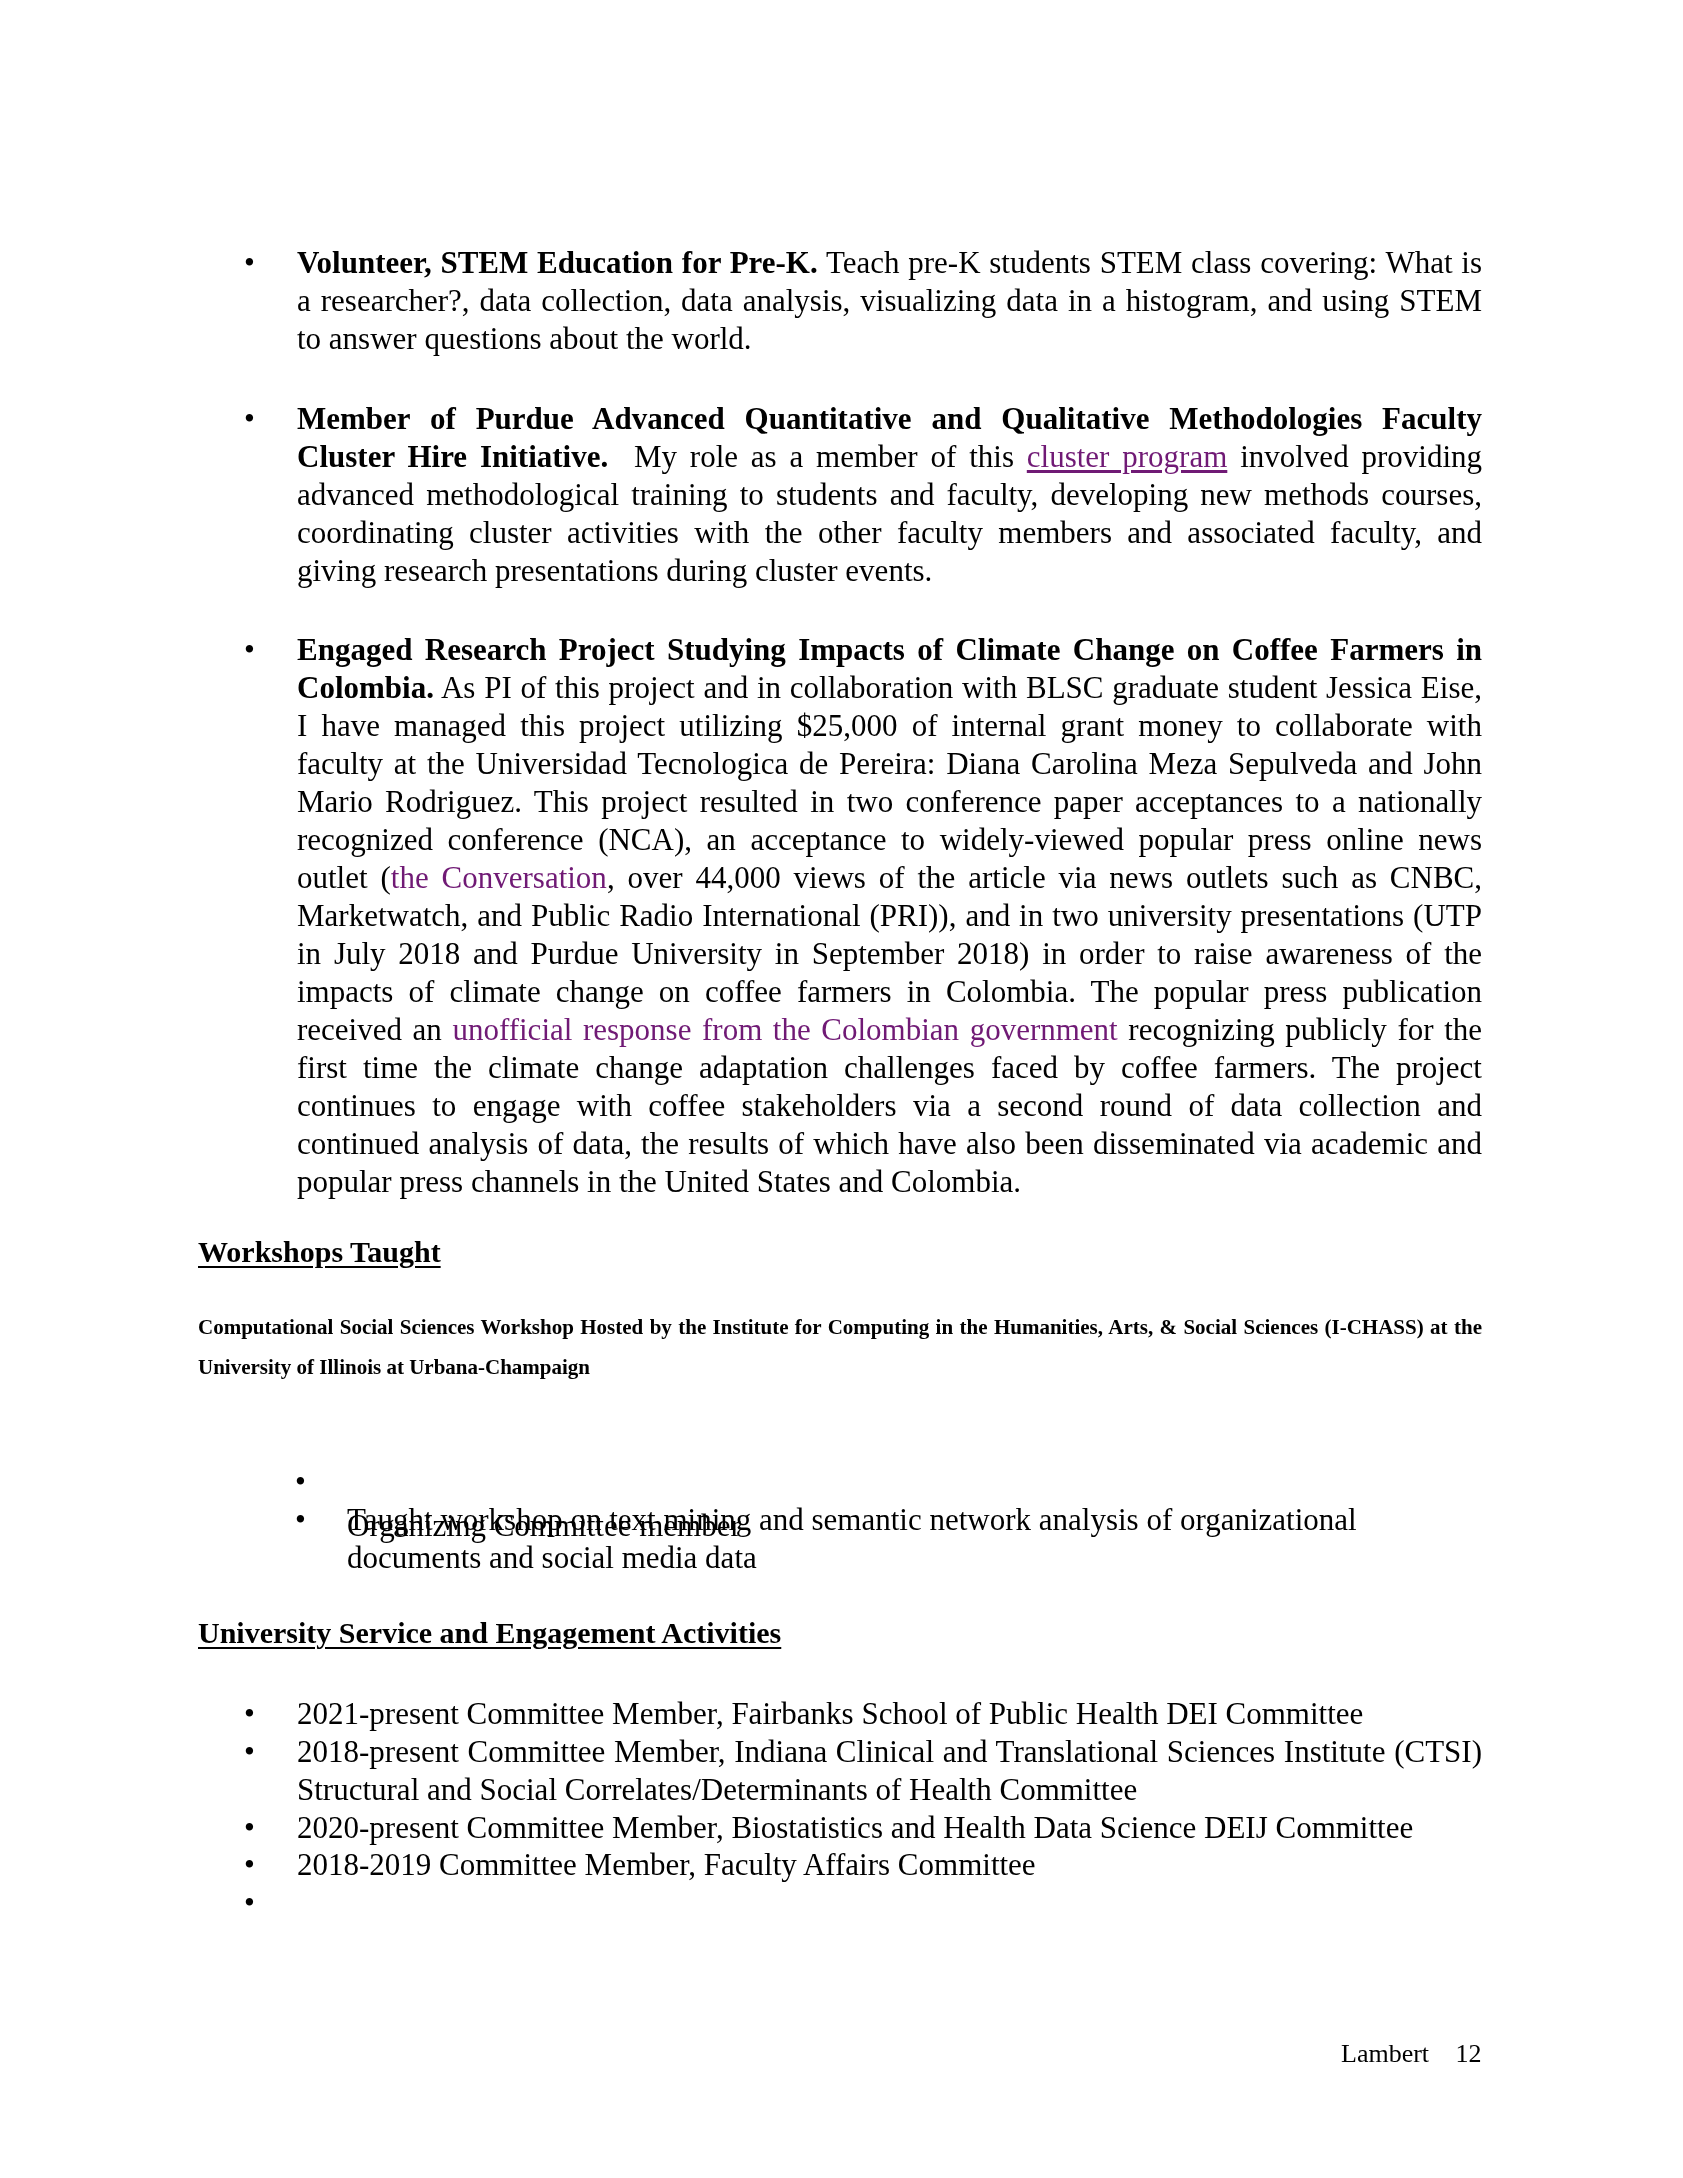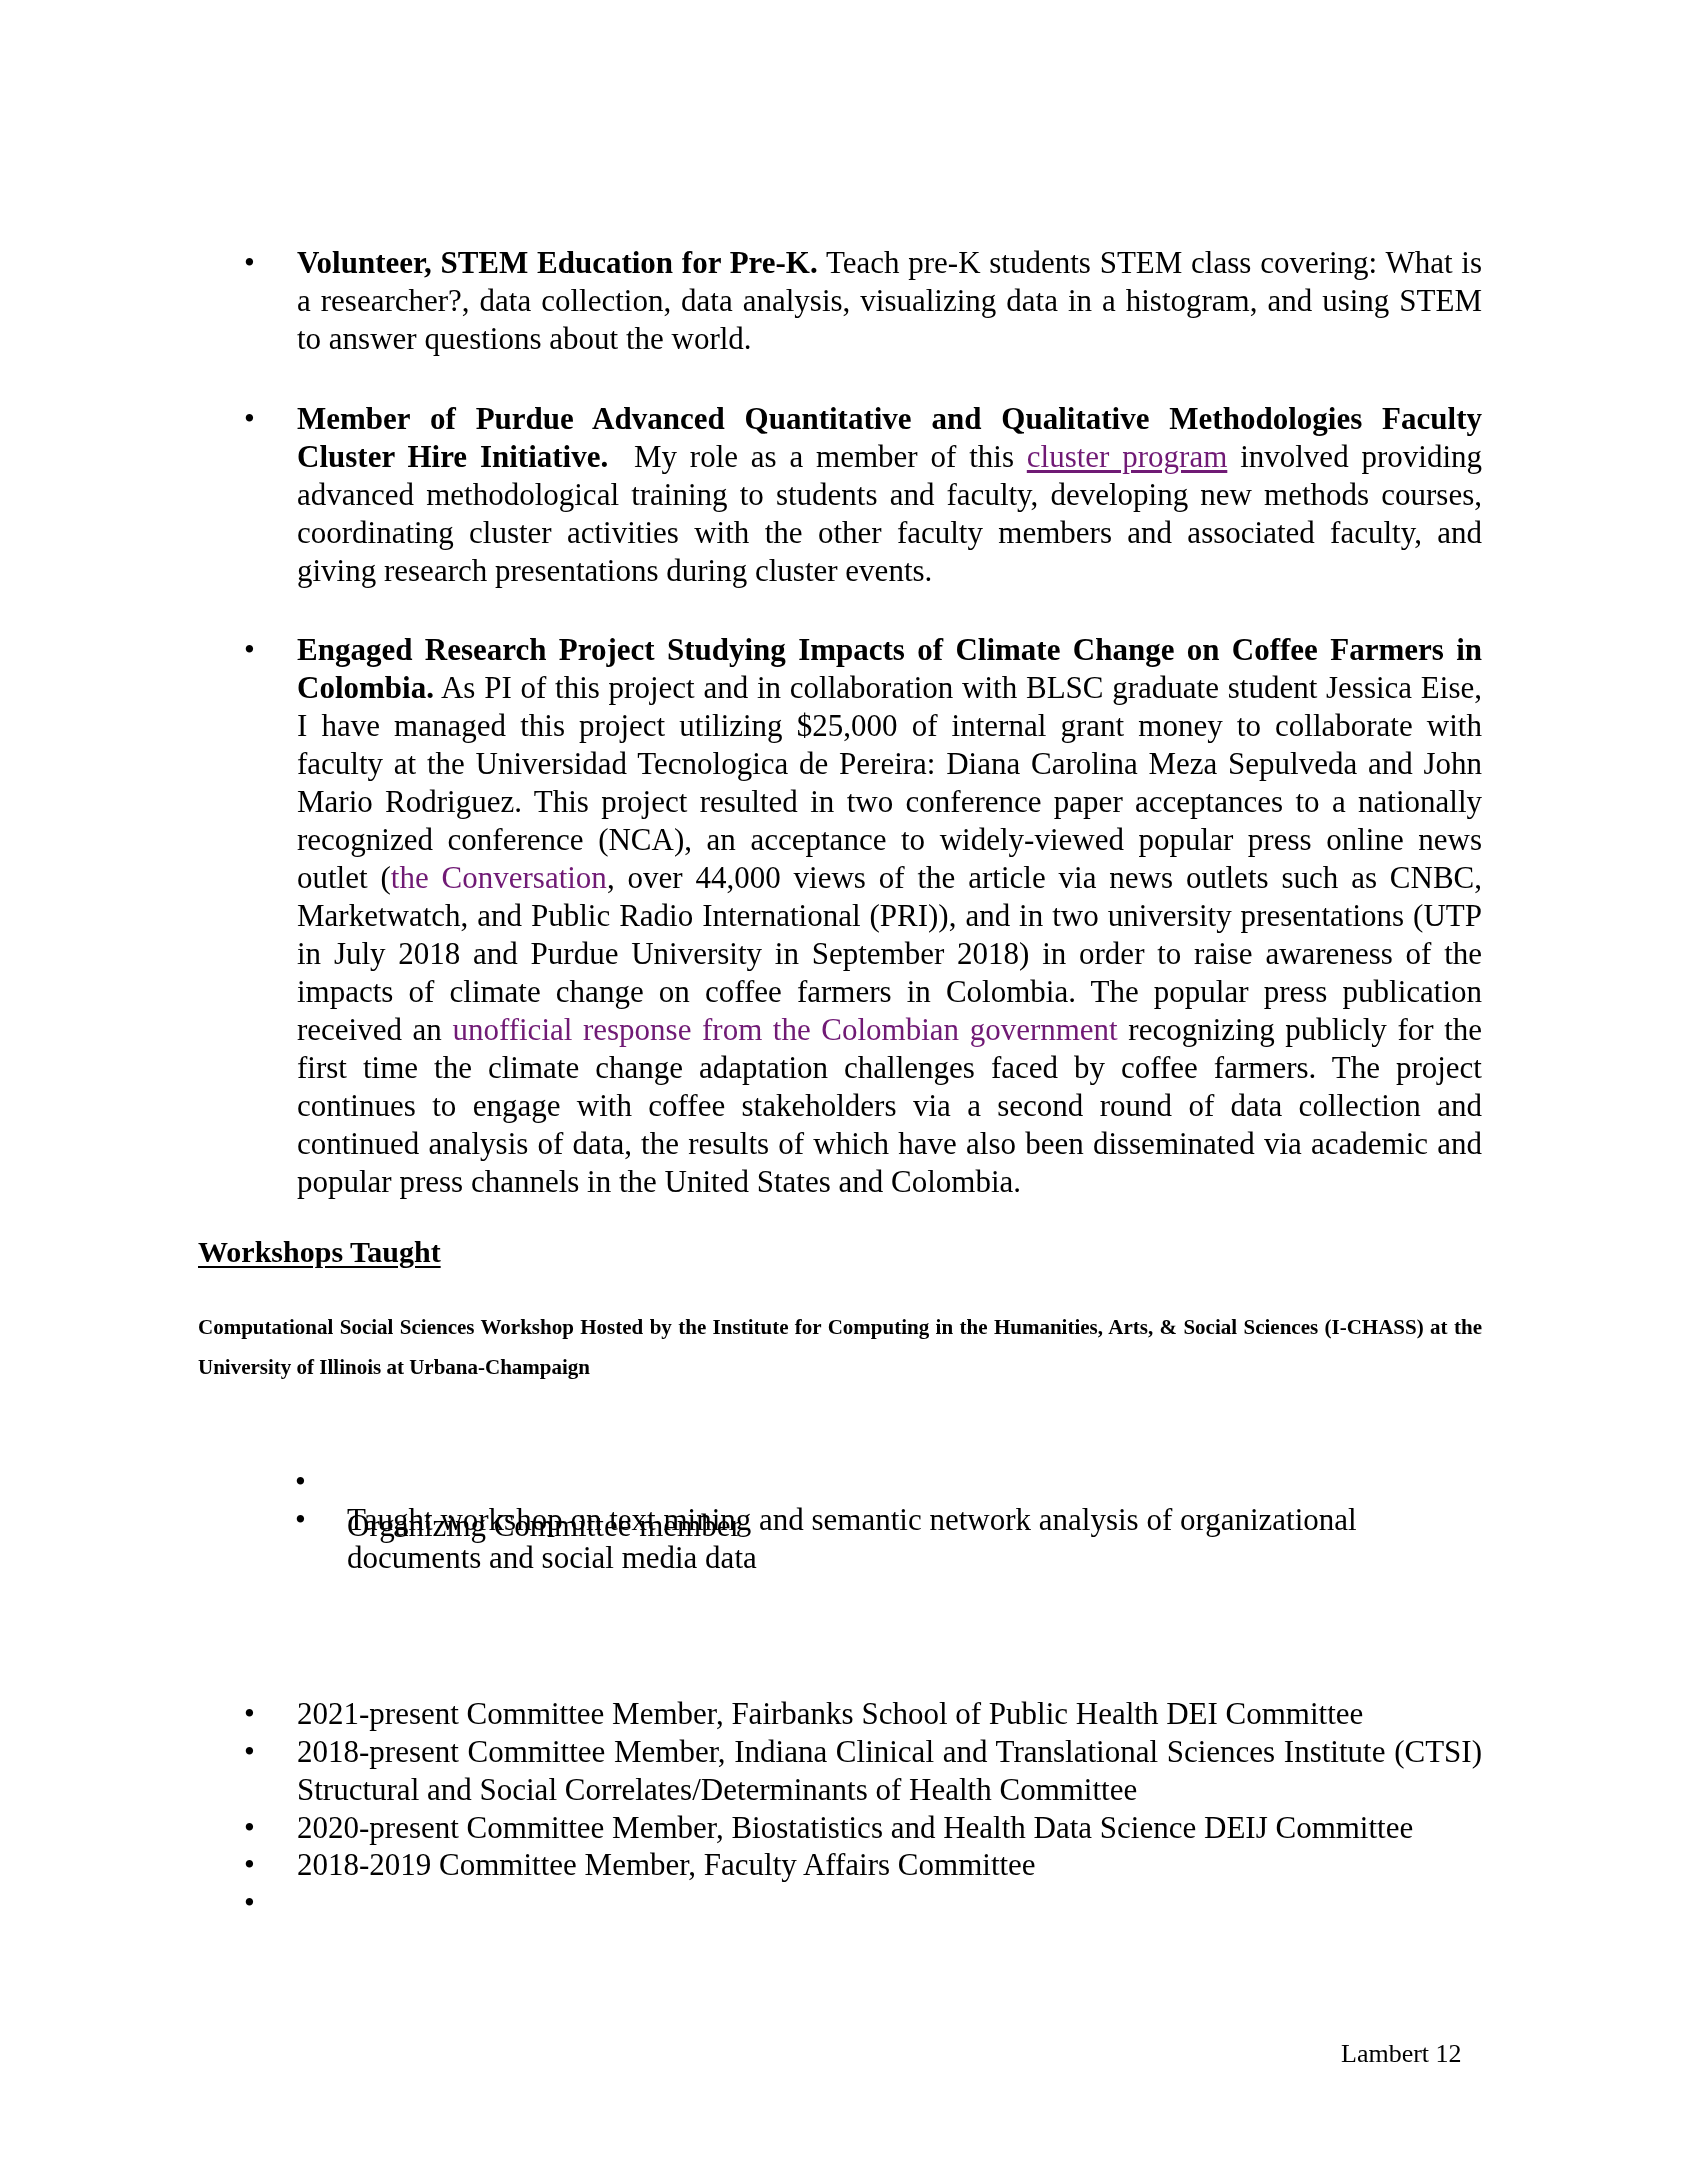--- a/index.html
+++ b/index.html
@@ -16,21 +16,21 @@
     .bullet-dot { position: absolute; left: 244px; font-size: 31px; line-height: 38px; }
 
     .heading { position: absolute; left: 198px; font-size: 30px; line-height: 38px;
                font-weight: bold; text-decoration: underline; text-underline-offset: 4px;
                text-decoration-thickness: 2px; }
     .workshop-title { position: absolute; left: 198px; width: 1284px; font-size: 21px;
                       line-height: 40px; font-weight: bold; }
     .sub-dot { position: absolute; left: 295px; font-size: 31px; line-height: 38px; }
     .sub-item { position: absolute; left: 347px; width: 1139px; }
     .footer { position: absolute; left: 1341px; top: 2039px; font-size: 26px; }
-    .footer span + span { }
+    .footer span + span { margin-left: 20px; }
   </style>
 </head>
 <body>
 
 <div class="page">
 
   <span class="bullet-dot" style="top:244px;">•</span>
   <div class="bullet-item txt justify" style="top:244px;">
     <b>Volunteer, STEM Education for Pre-K.</b>
     <span>Teach pre-K students STEM class covering: What is a researcher?, data collection, data analysis, visualizing data in a histogram, and using STEM to answer questions about the world.</span>
@@ -53,20 +53,21 @@
   </div>
 
   <div class="heading" style="top:1233px;">Workshops Taught</div>
   <div class="workshop-title justify" style="top:1307px;">Computational Social Sciences Workshop Hosted by the Institute for Computing in the Humanities, Arts, &amp; Social Sciences (I-CHASS) at the University of Illinois at Urbana-Champaign</div>
 
   <span class="sub-dot" style="top:1463px;">•</span>
   <div class="sub-item txt" style="top:1463px;margin-top:44px;">Organizing Committee member</div>
   <span class="sub-dot" style="top:1501px;">•</span>
   <div class="sub-item txt" style="top:1501px;">Taught workshop on text mining and semantic network analysis of organizational documents and social media data</div>
 
+  <div class="heading" style="top:1614px;">University Service and Engagement Activities</div>
 
   <span class="bullet-dot" style="top:1695px;">•</span>
   <div class="bullet-item txt" style="top:1695px;">2021-present Committee Member, Fairbanks School of Public Health DEI Committee</div>
 
   <span class="bullet-dot" style="top:1733px;">•</span>
   <div class="bullet-item txt justify" style="top:1733px;">2018-present Committee Member, Indiana Clinical and Translational Sciences Institute (CTSI) Structural and Social Correlates/Determinants of Health Committee</div>
 
   <span class="bullet-dot" style="top:1809px;">•</span>
   <div class="bullet-item txt" style="top:1809px;">2020-present Committee Member, Biostatistics and Health Data Science DEIJ Committee</div>
 

